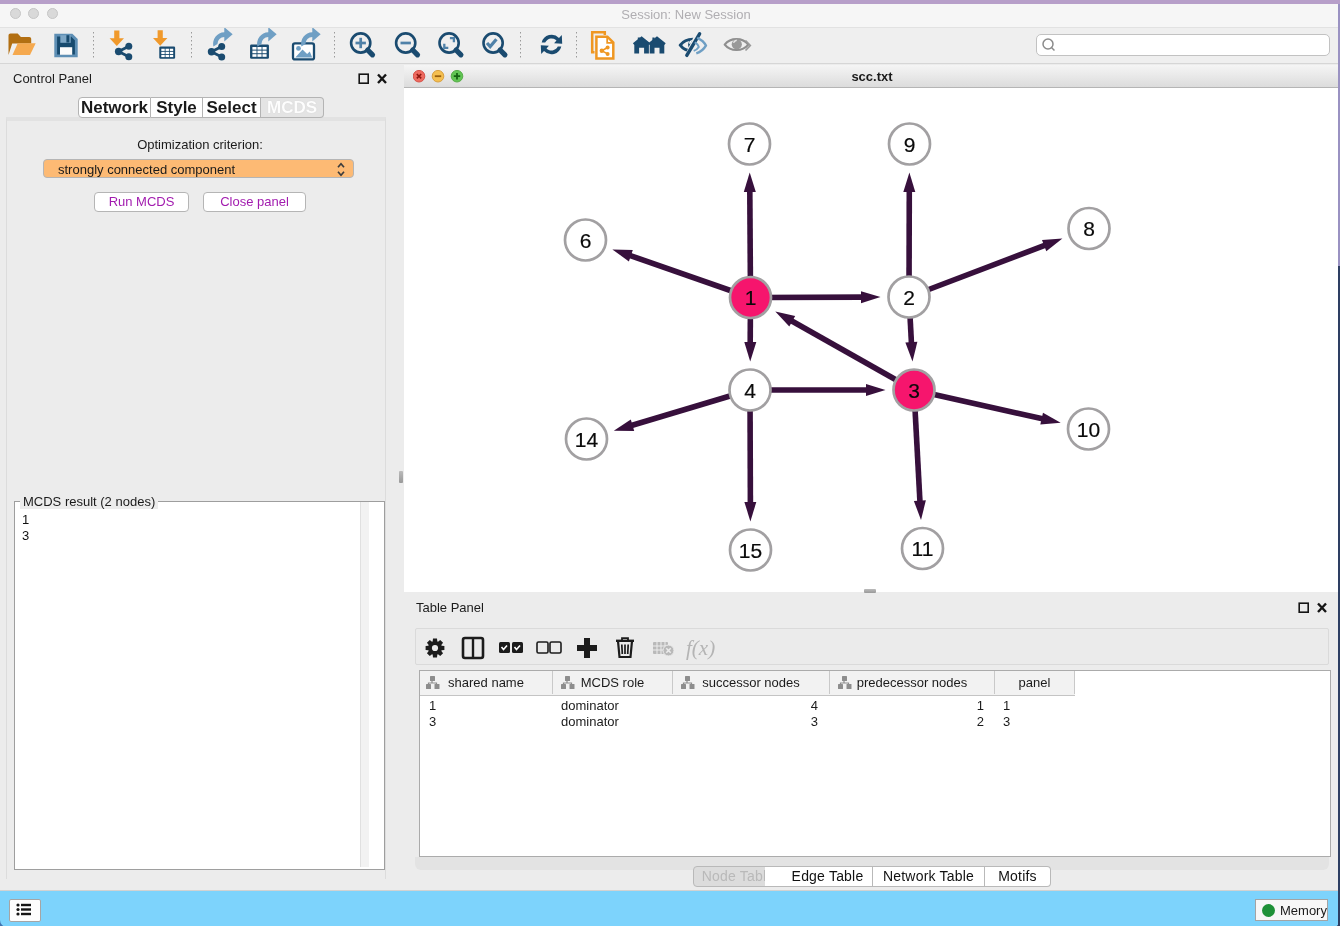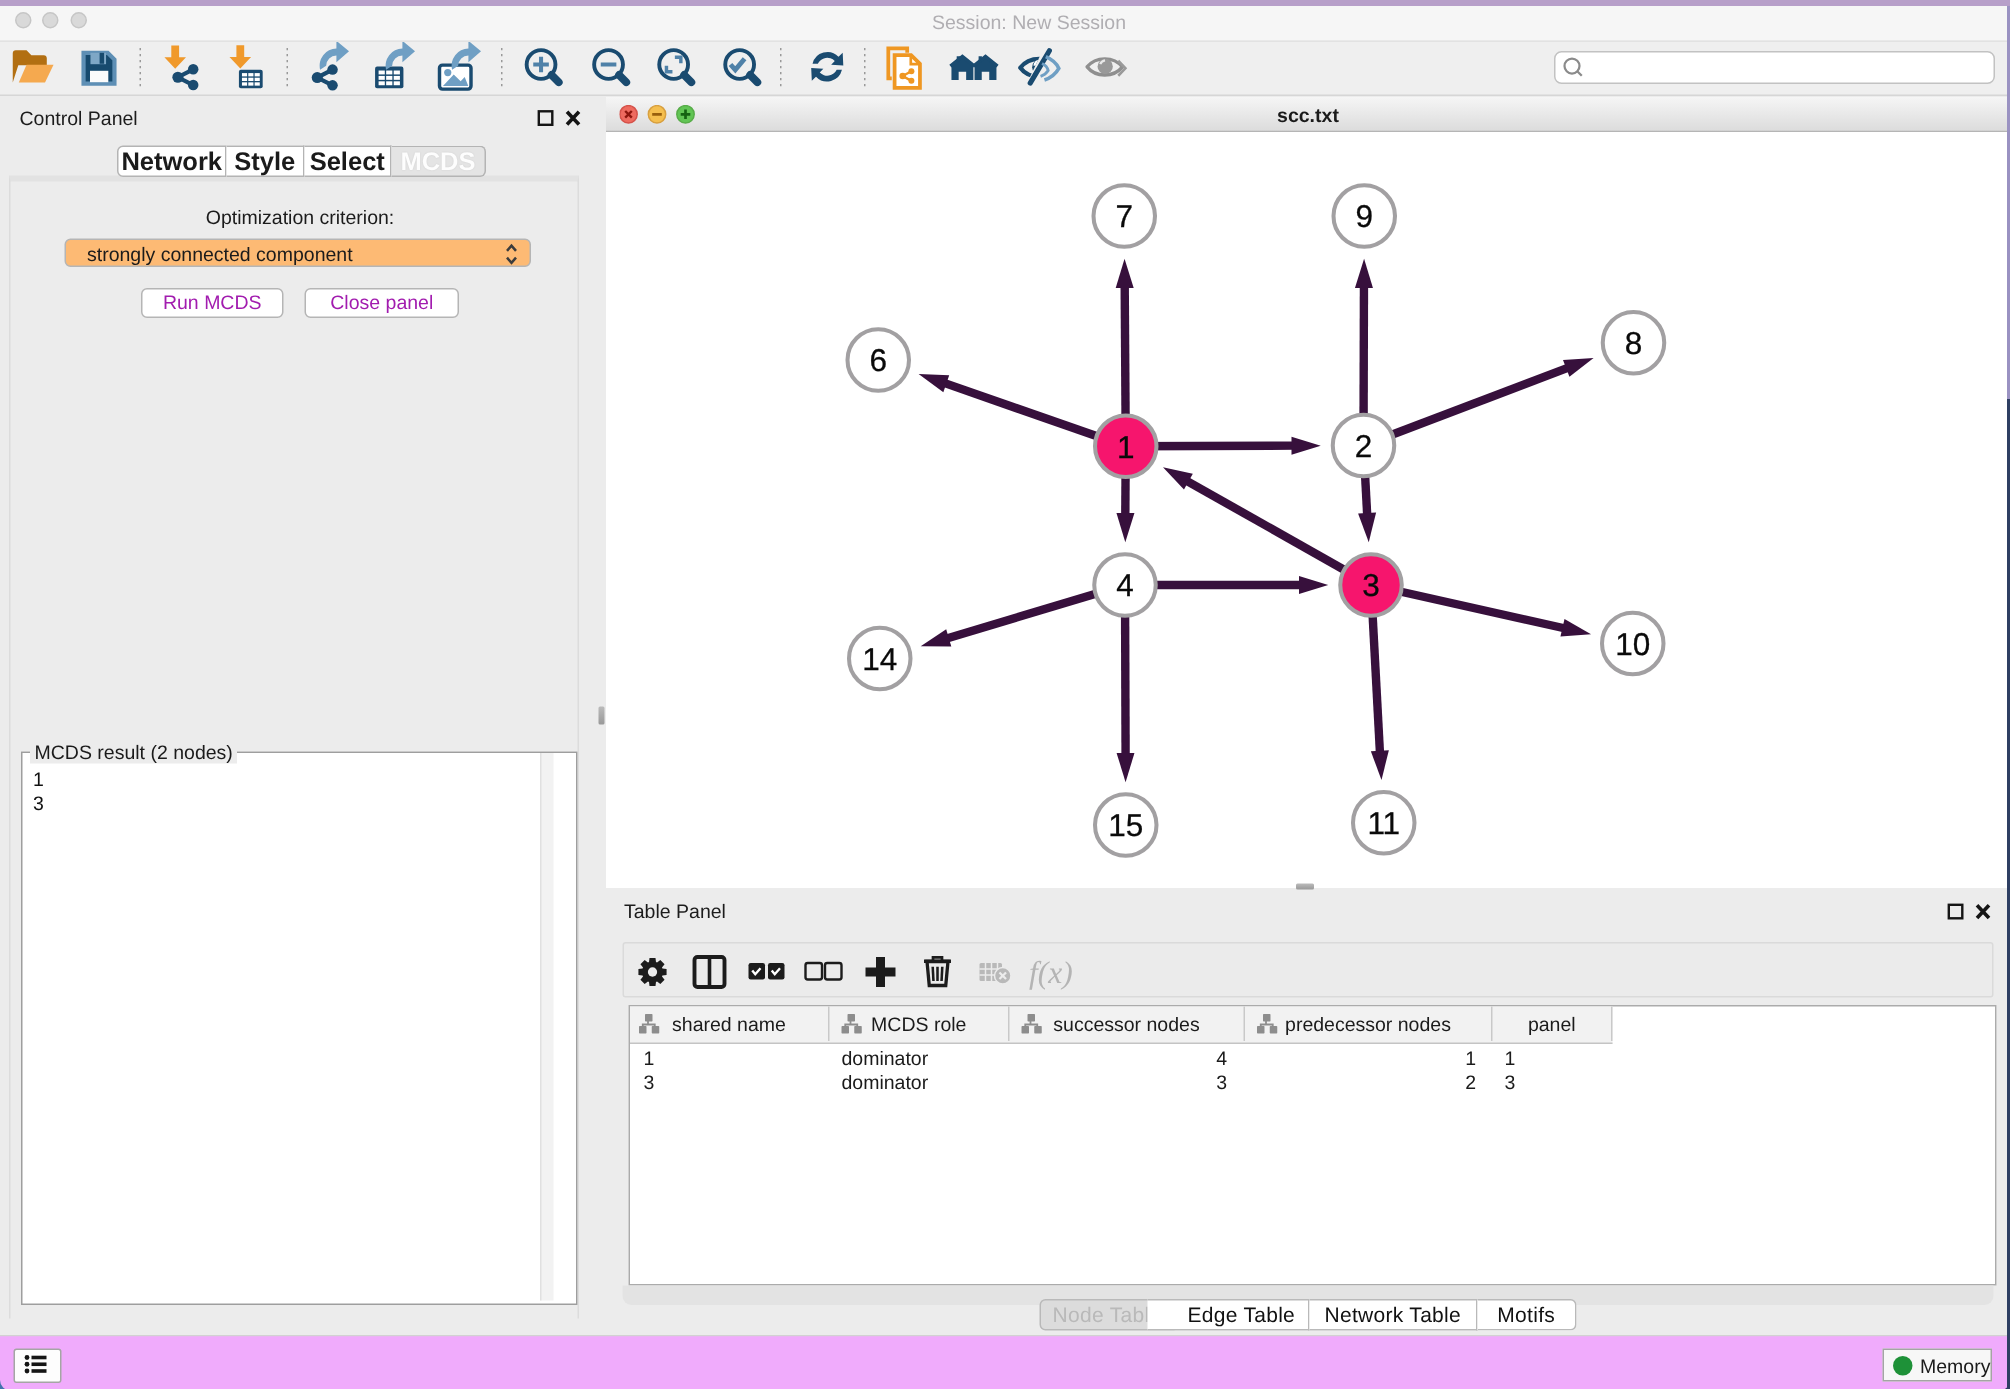--- a/index.html
+++ b/index.html
@@ -39,21 +39,21 @@
 #tphead{left:12px;top:4px;font-size:13px;color:#1c1c1c;}
 #ttable{left:15px;top:74px;width:912px;height:187px;background:#fff;border:1px solid #ababab;box-sizing:border-box;}
 #thead{left:0;top:0;width:655px;height:24px;background:#f2f2f2;border-bottom:1px solid #c4c4c4;}
 .thcell{position:absolute;top:0;height:23px;border-right:1px solid #c9c9c9;box-sizing:border-box;
  font-size:13px;color:#1b1b1b;text-align:center;line-height:23px;}
 .trow{position:absolute;font-size:13px;color:#1b1b1b;height:19px;line-height:19px;}
 #tabstrip{left:11px;top:261px;width:914px;height:13px;background:#e3e3e3;border-radius:0 0 6px 6px;}
 .btab{position:absolute;top:270px;height:21px;box-sizing:border-box;border:1px solid #b9b9b9;
  background:#fff;font-size:14px;font-weight:400;color:#111;text-align:center;line-height:19px;letter-spacing:0.2px;}
 
-#statusbar{left:0;top:890px;width:1340px;height:36px;background:#f0abfc;border-top:1px solid #d2d2d2;border-radius:0 0 7px 7px;z-index:2;}
+#statusbar{left:0;top:890px;width:1340px;height:36px;background:#7dd3fc;border-top:1px solid #d2d2d2;border-radius:0 0 7px 7px;z-index:2;}
 #listbtn{left:9px;top:8px;width:30px;height:21px;background:#fdfdfd;border:1px solid #a5a5a5;border-radius:2px;}
 #membtn{left:1255px;top:8px;width:73px;height:22px;background:#f7f7f7;border:1px solid #a4a4a4;
  font-size:13px;color:#1a1a1a;box-sizing:border-box;}
 </style>
 </head>
 <body>
 <div class="abs" id="topstrip"></div>
 <div class="abs" id="titlebar">
   <div class="abs tl-grey" style="left:9.5px;"></div>
   <div class="abs tl-grey" style="left:28px;"></div>

